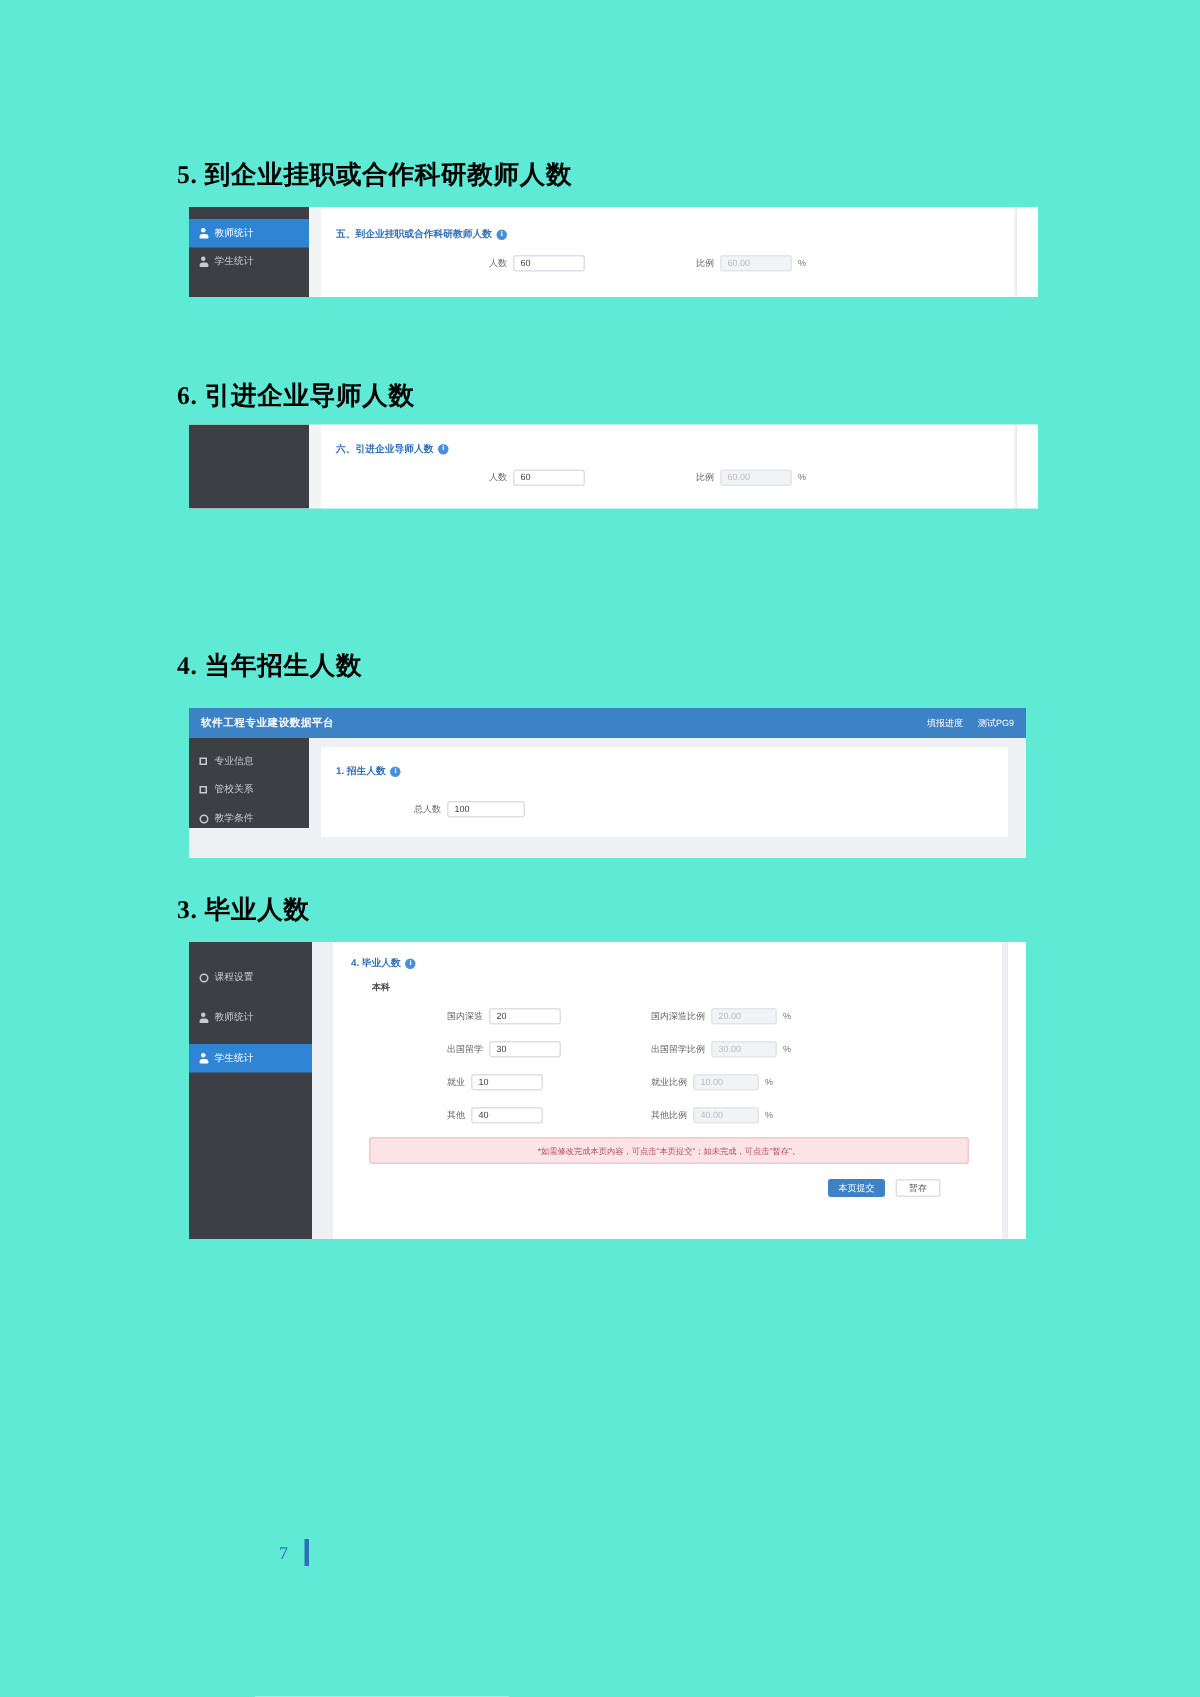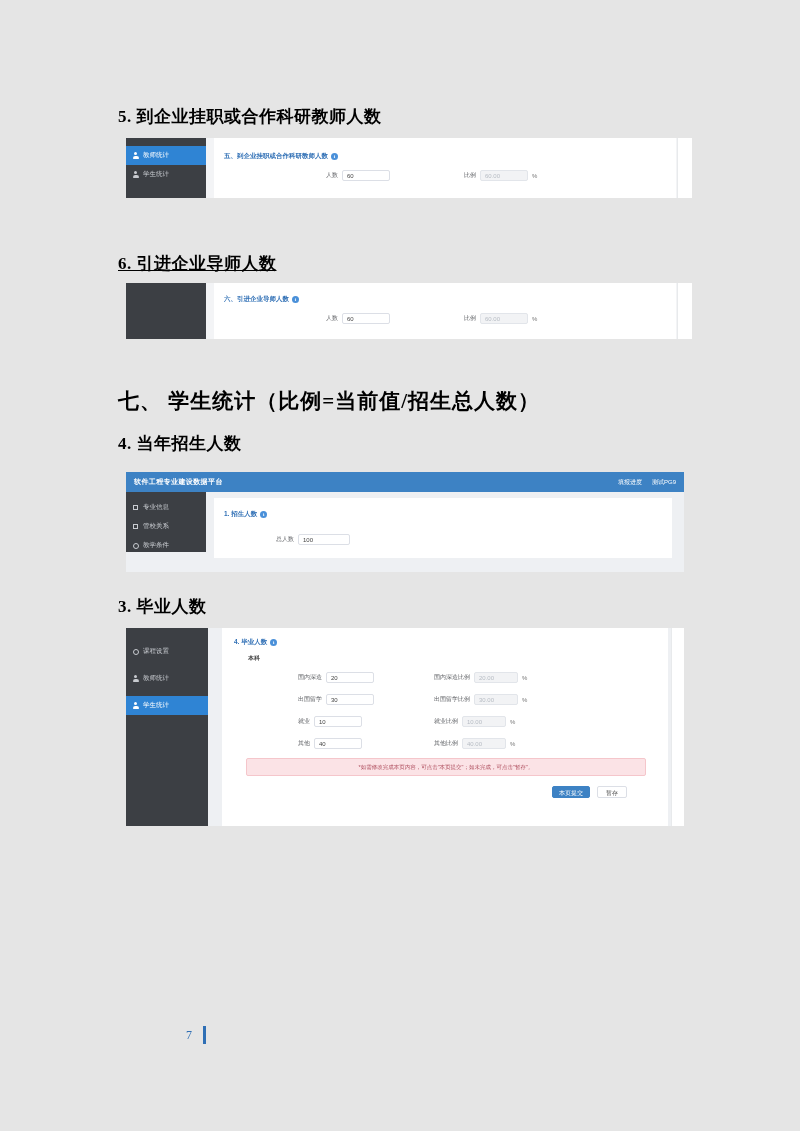--- a/index.html
+++ b/index.html
@@ -13,21 +13,21 @@
     position: relative;
     font-family: "Liberation Serif", serif;
     color: #000;
     overflow: hidden;
   }
   .page {
     position: absolute;
     left: 0; top: 0;
     width: 800px;
     height: 1131px;
-    background: #e5e5e5;
+    background: #5eead4;
   }
   
   .heading-num {
     font-family: "Liberation Serif", serif;
     font-size: 17px;
     font-weight: 600;
     letter-spacing: 0.5px;
   }
   .h-big {
     font-size: 21px;
@@ -270,21 +270,21 @@
       <div class="field-row" style="left:250px; top:32px;">
         <span class="field-label">比例</span>
         <span class="field-input ghost" style="width:48px;">60.00</span>
         <span class="unit">%</span>
       </div>
     </div>
     <div class="scroll-col"></div>
   </div>
 
 
-  <div class="blk heading-num" style="left:118px; top:252px;text-decoration:underline;">6. 引进企业导师人数</div>
+  <div class="blk heading-num" style="left:118px; top:252px;">6. 引进企业导师人数</div>
 
   <div class="shot" style="left:126px; top:283px; width:566px; height:56px;">
     <div class="sidebar" style="width:80px;"></div>
     <div class="panel" style="left:88px; top:0; right:16px; bottom:0;">
       <div class="panel-title" style="position:absolute; left:10px; top:12px;">
         <span>六、引进企业导师人数</span>
         <span class="info-dot">i</span>
       </div>
       <div class="field-row" style="left:112px; top:30px;">
         <span class="field-label">人数</span>
@@ -293,21 +293,20 @@
       <div class="field-row" style="left:250px; top:30px;">
         <span class="field-label">比例</span>
         <span class="field-input ghost" style="width:48px;">60.00</span>
         <span class="unit">%</span>
       </div>
     </div>
     <div class="scroll-col"></div>
   </div>
 
 
-  <div class="blk h-big" style="left:118px; top:387px;">七、 学生统计（比例=当前值/招生总人数）</div>
 
   <div class="blk heading-num" style="left:118px; top:432px;">4. 当年招生人数</div>
 
   <div class="shot" style="left:126px; top:472px; width:558px; height:100px; background:#eef0f3;">
     <div class="topbar">
       <span class="brand">软件工程专业建设数据平台</span>
       <span class="right">
         <span>填报进度</span>
         <span>测试PG9</span>
       </span>

